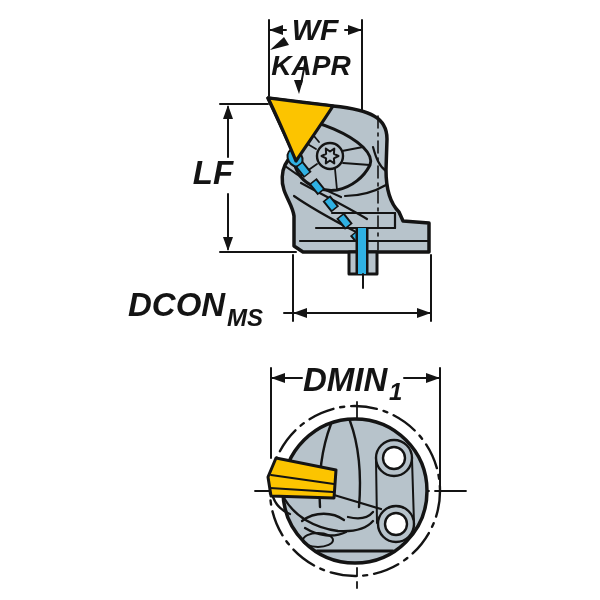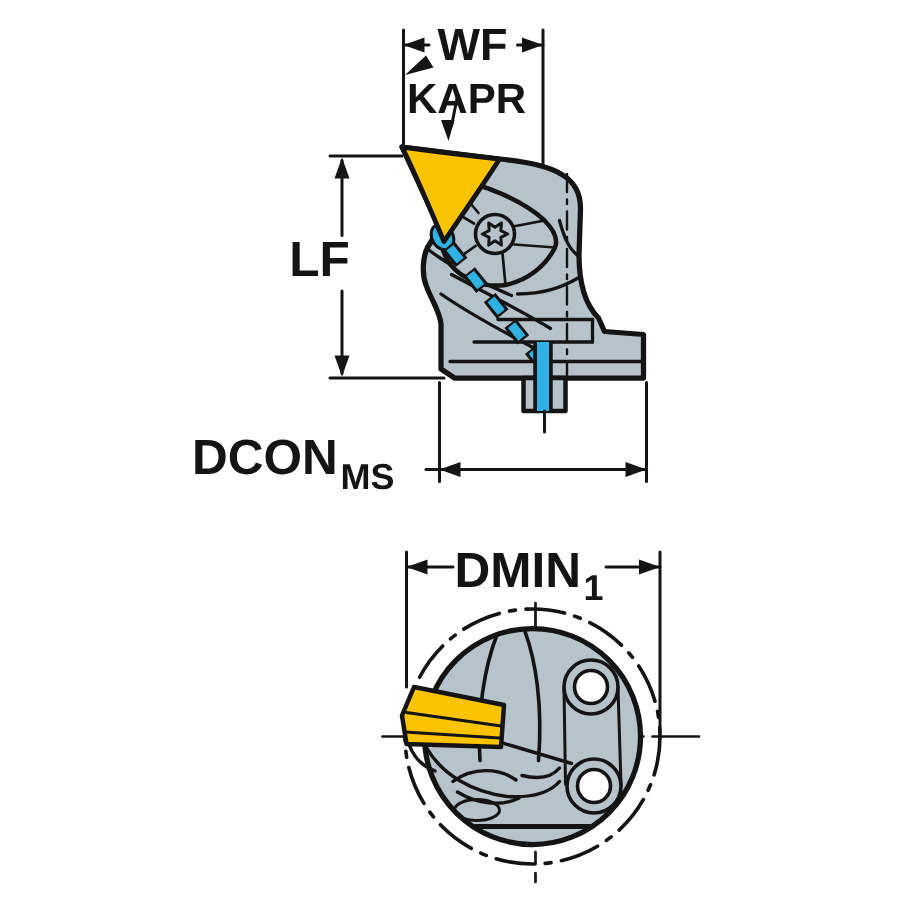--- a/index.html
+++ b/index.html
@@ -1,16 +1,16 @@
 <!DOCTYPE html>
 <html><head>
 <meta charset="utf-8">
 <style>
   html,body{margin:0;padding:0;background:#ffffff;}
-  .canvas{position:relative;width:600px;height:600px;background:#ffffff;overflow:hidden;}
+  .canvas{position:relative;width:600px;height:600px;background:#ffffff;overflow:hidden;font-style:italic;}
   .canvas svg{position:absolute;left:0;top:0;}
   .dim-label{font-family:"Liberation Sans","DejaVu Sans",sans-serif;font-weight:700;font-size:30px;}
   .dim-label-sm{font-family:"Liberation Sans","DejaVu Sans",sans-serif;font-weight:700;font-size:28px;}
   .dim-label-lg{font-family:"Liberation Sans","DejaVu Sans",sans-serif;font-weight:700;font-size:33px;}
   .dim-sub{font-family:"Liberation Sans","DejaVu Sans",sans-serif;font-weight:700;font-size:24px;}
 </style>
 </head>
 <body>
 
 <div class="canvas">

